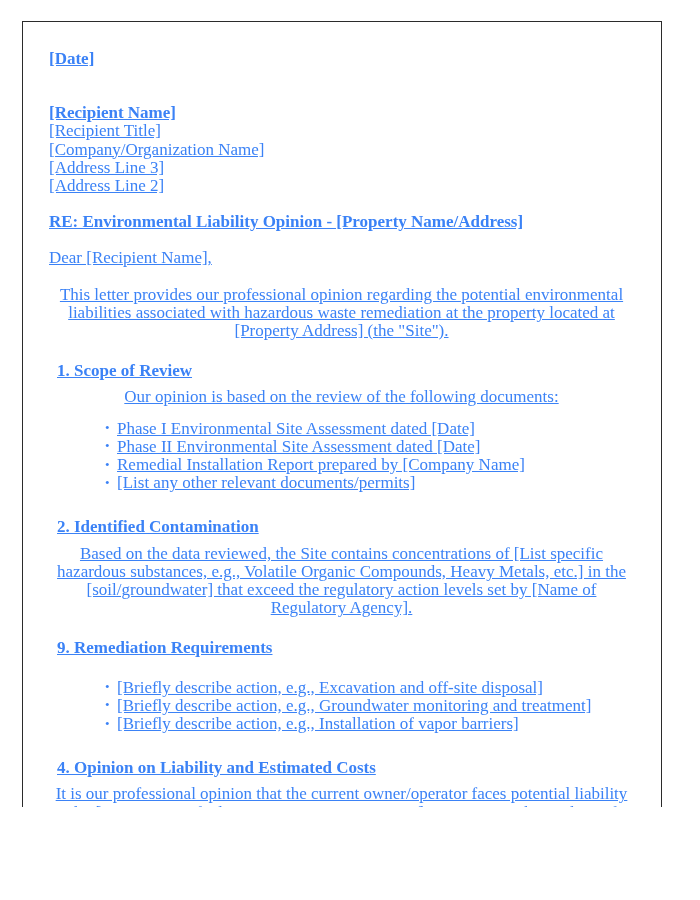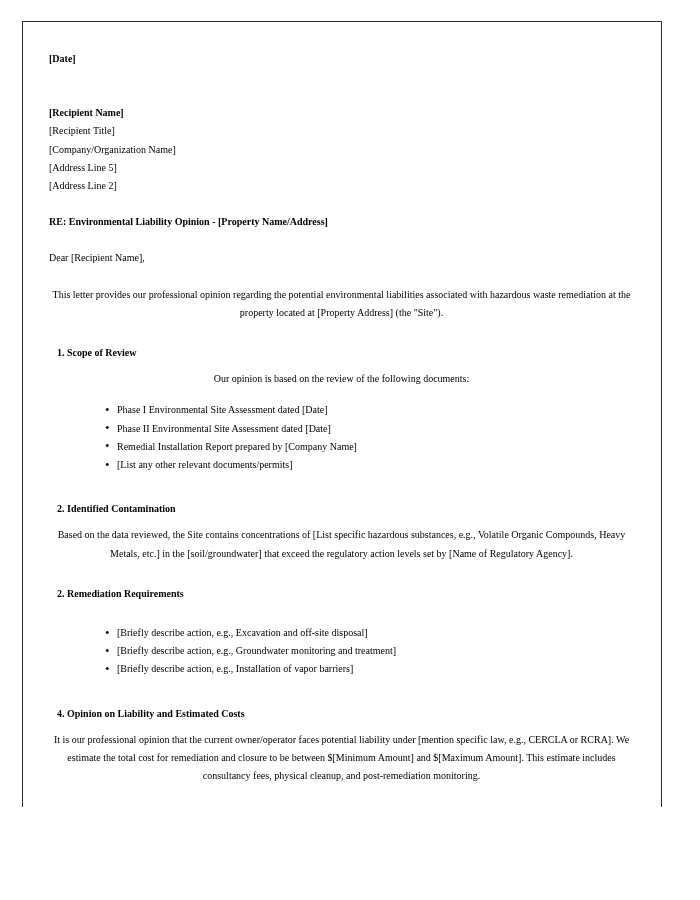--- a/index.html
+++ b/index.html
@@ -23,23 +23,24 @@
     height: 786px;
     box-sizing: border-box;
     background: #ffffff;
     border: 1.3px solid #2b2b2b;
     border-bottom: none;
     overflow: hidden;
   }
 
   .page-body {
     padding: 28px 27px 0 26px;
-    color: #000000;
-    font-size: 10px;
+    color: #3b82f6;
+    font-size: 17px;
     line-height: 18.2px;
+    text-decoration: underline;
   }
 
   .blk {
     margin: 0;
   }
 
   
   .gap-lg { height: 18px; }
   .gap-md { height: 14px; }
   .gap-sm { height: 9px; }
@@ -96,21 +97,21 @@
   <div class="page-body">
 
     <div class="blk date-line">[Date]</div>
 
     <div class="gap-lg"></div>
 
     <div class="blk">
       <div class="addr-line bold">[Recipient Name]</div>
       <div class="addr-line">[Recipient Title]</div>
       <div class="addr-line">[Company/Organization Name]</div>
-      <div class="addr-line">[Address Line 5]</div>
+      <div class="addr-line">[Address Line 3]</div>
       <div class="addr-line">[Address Line 2]</div>
     </div>
 
     <div class="gap-lg"></div>
 
     <div class="blk re-line">RE: Environmental Liability Opinion - [Property Name/Address]</div>
 
     <div class="gap-lg"></div>
 
     <div class="blk salutation">Dear [Recipient Name],</div>
@@ -131,21 +132,21 @@
       <li>[List any other relevant documents/permits]</li>
     </ul>
 
     <div class="gap-md"></div>
 
     <div class="blk section-heading">2. Identified Contamination</div>
     <div class="blk para">Based on the data reviewed, the Site contains concentrations of [List specific hazardous substances, e.g., Volatile Organic Compounds, Heavy Metals, etc.] in the [soil/groundwater] that exceed the regulatory action levels set by [Name of Regulatory Agency].</div>
 
     <div class="gap-md"></div>
 
-    <div class="blk section-heading">2. Remediation Requirements</div>
+    <div class="blk section-heading">9. Remediation Requirements</div>
     <div class="gap-sm"></div>
     <ul class="doc-list">
       <li>[Briefly describe action, e.g., Excavation and off-site disposal]</li>
       <li>[Briefly describe action, e.g., Groundwater monitoring and treatment]</li>
       <li>[Briefly describe action, e.g., Installation of vapor barriers]</li>
     </ul>
 
     <div class="gap-md"></div>
 
     <div class="blk section-heading">4. Opinion on Liability and Estimated Costs</div>

